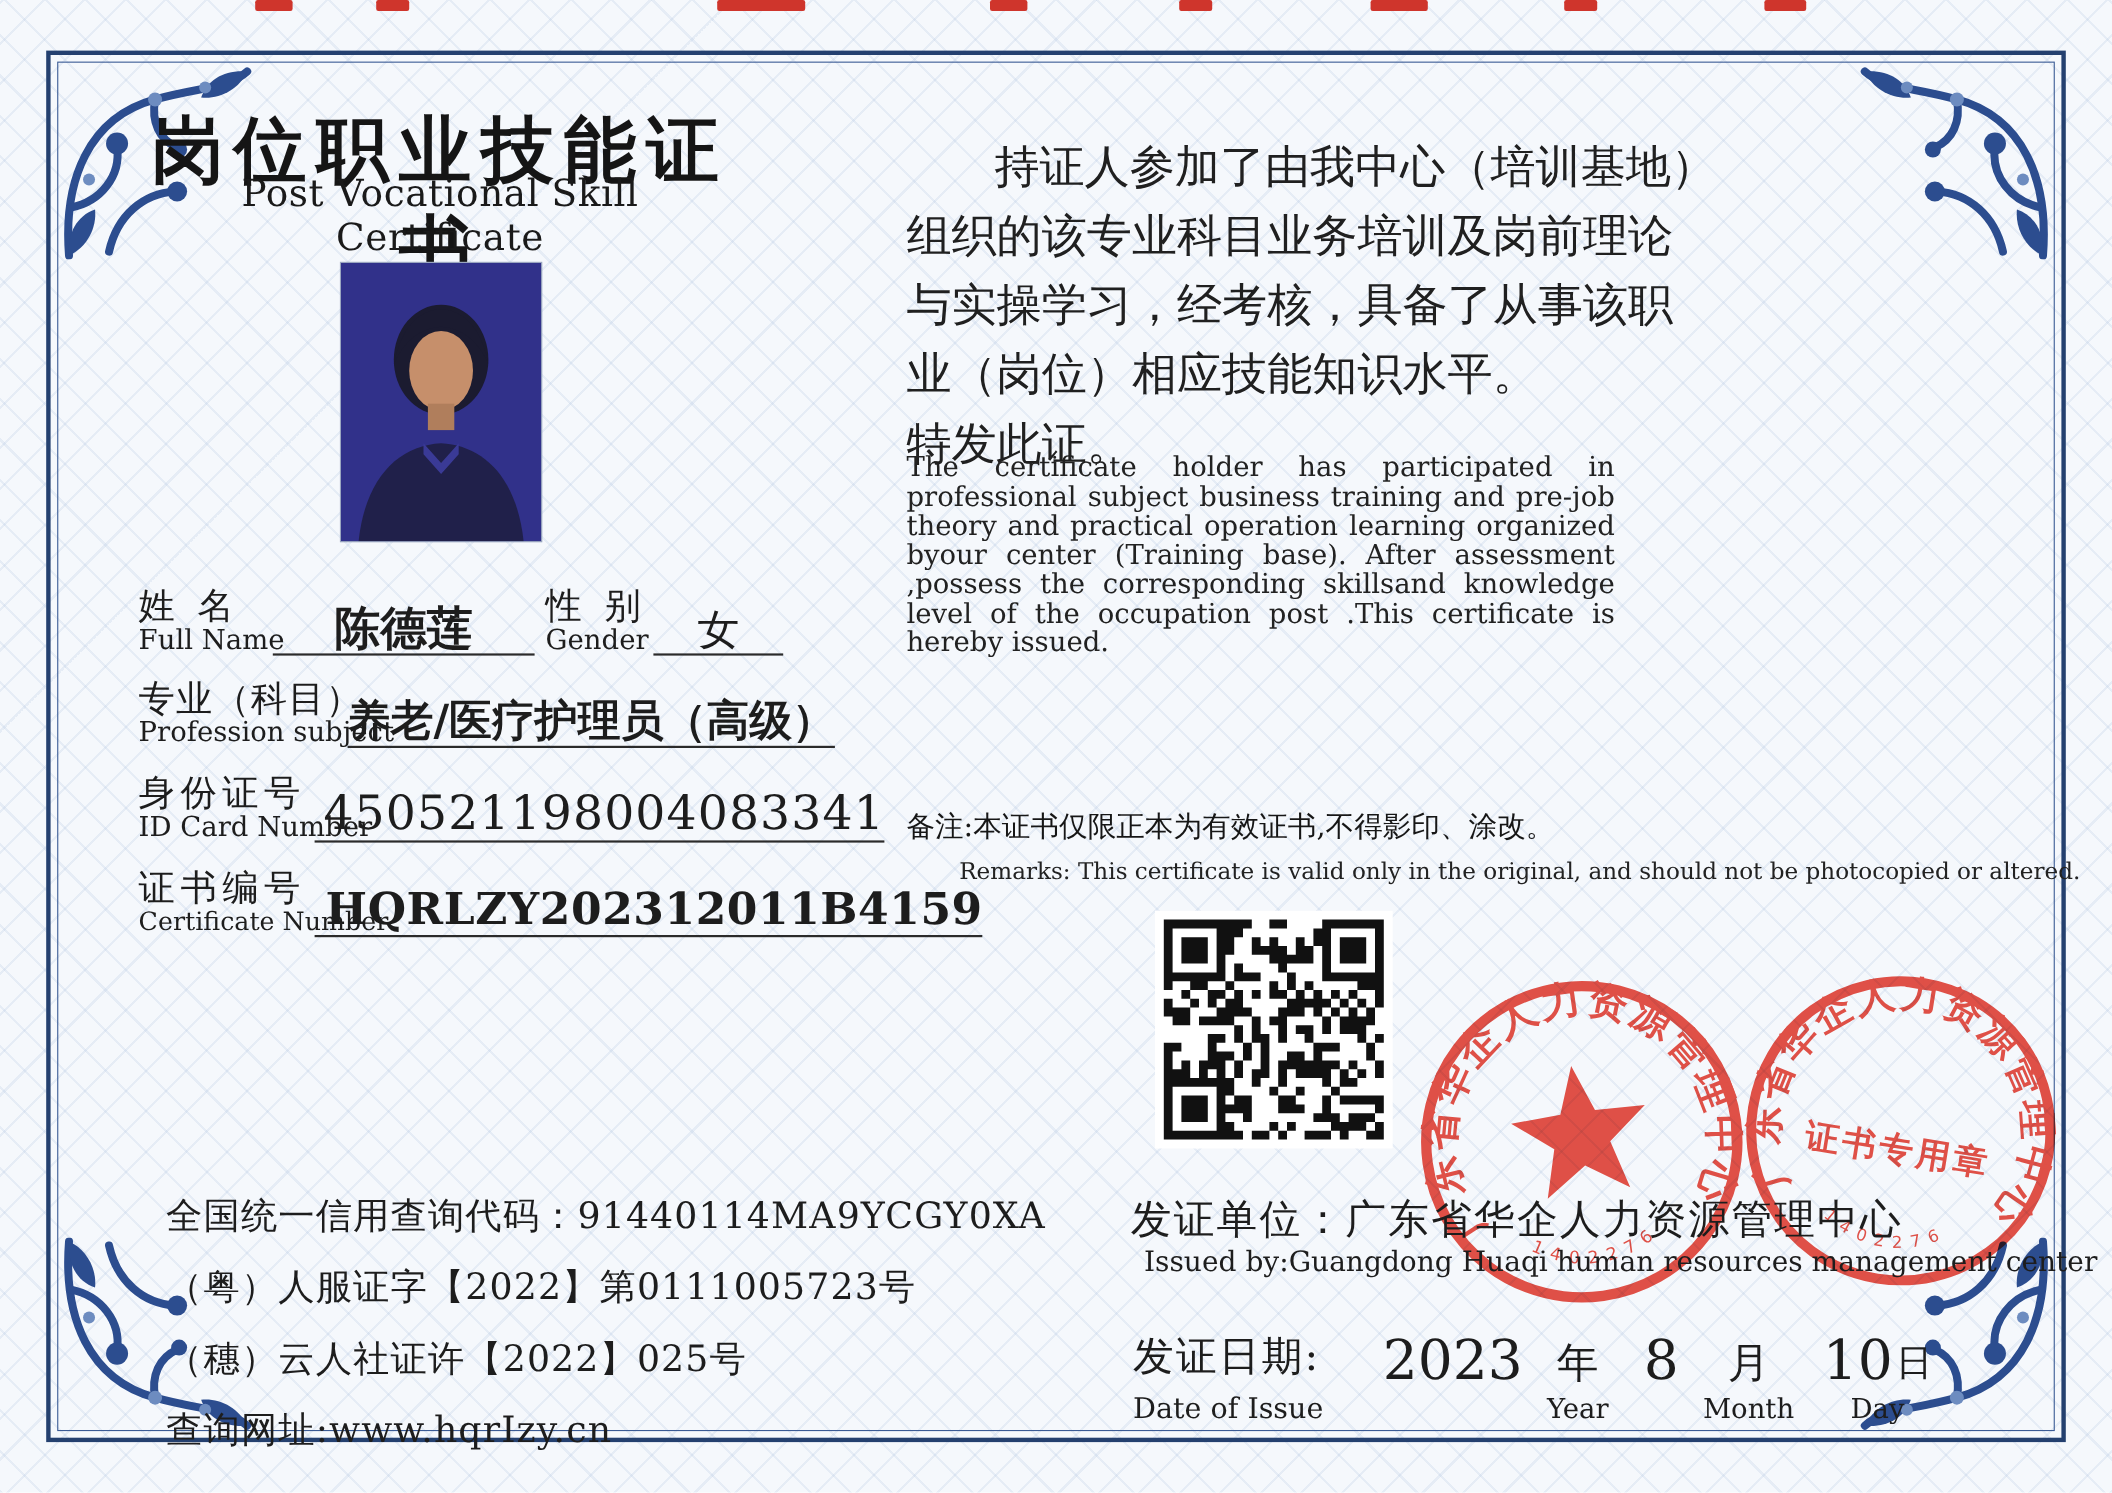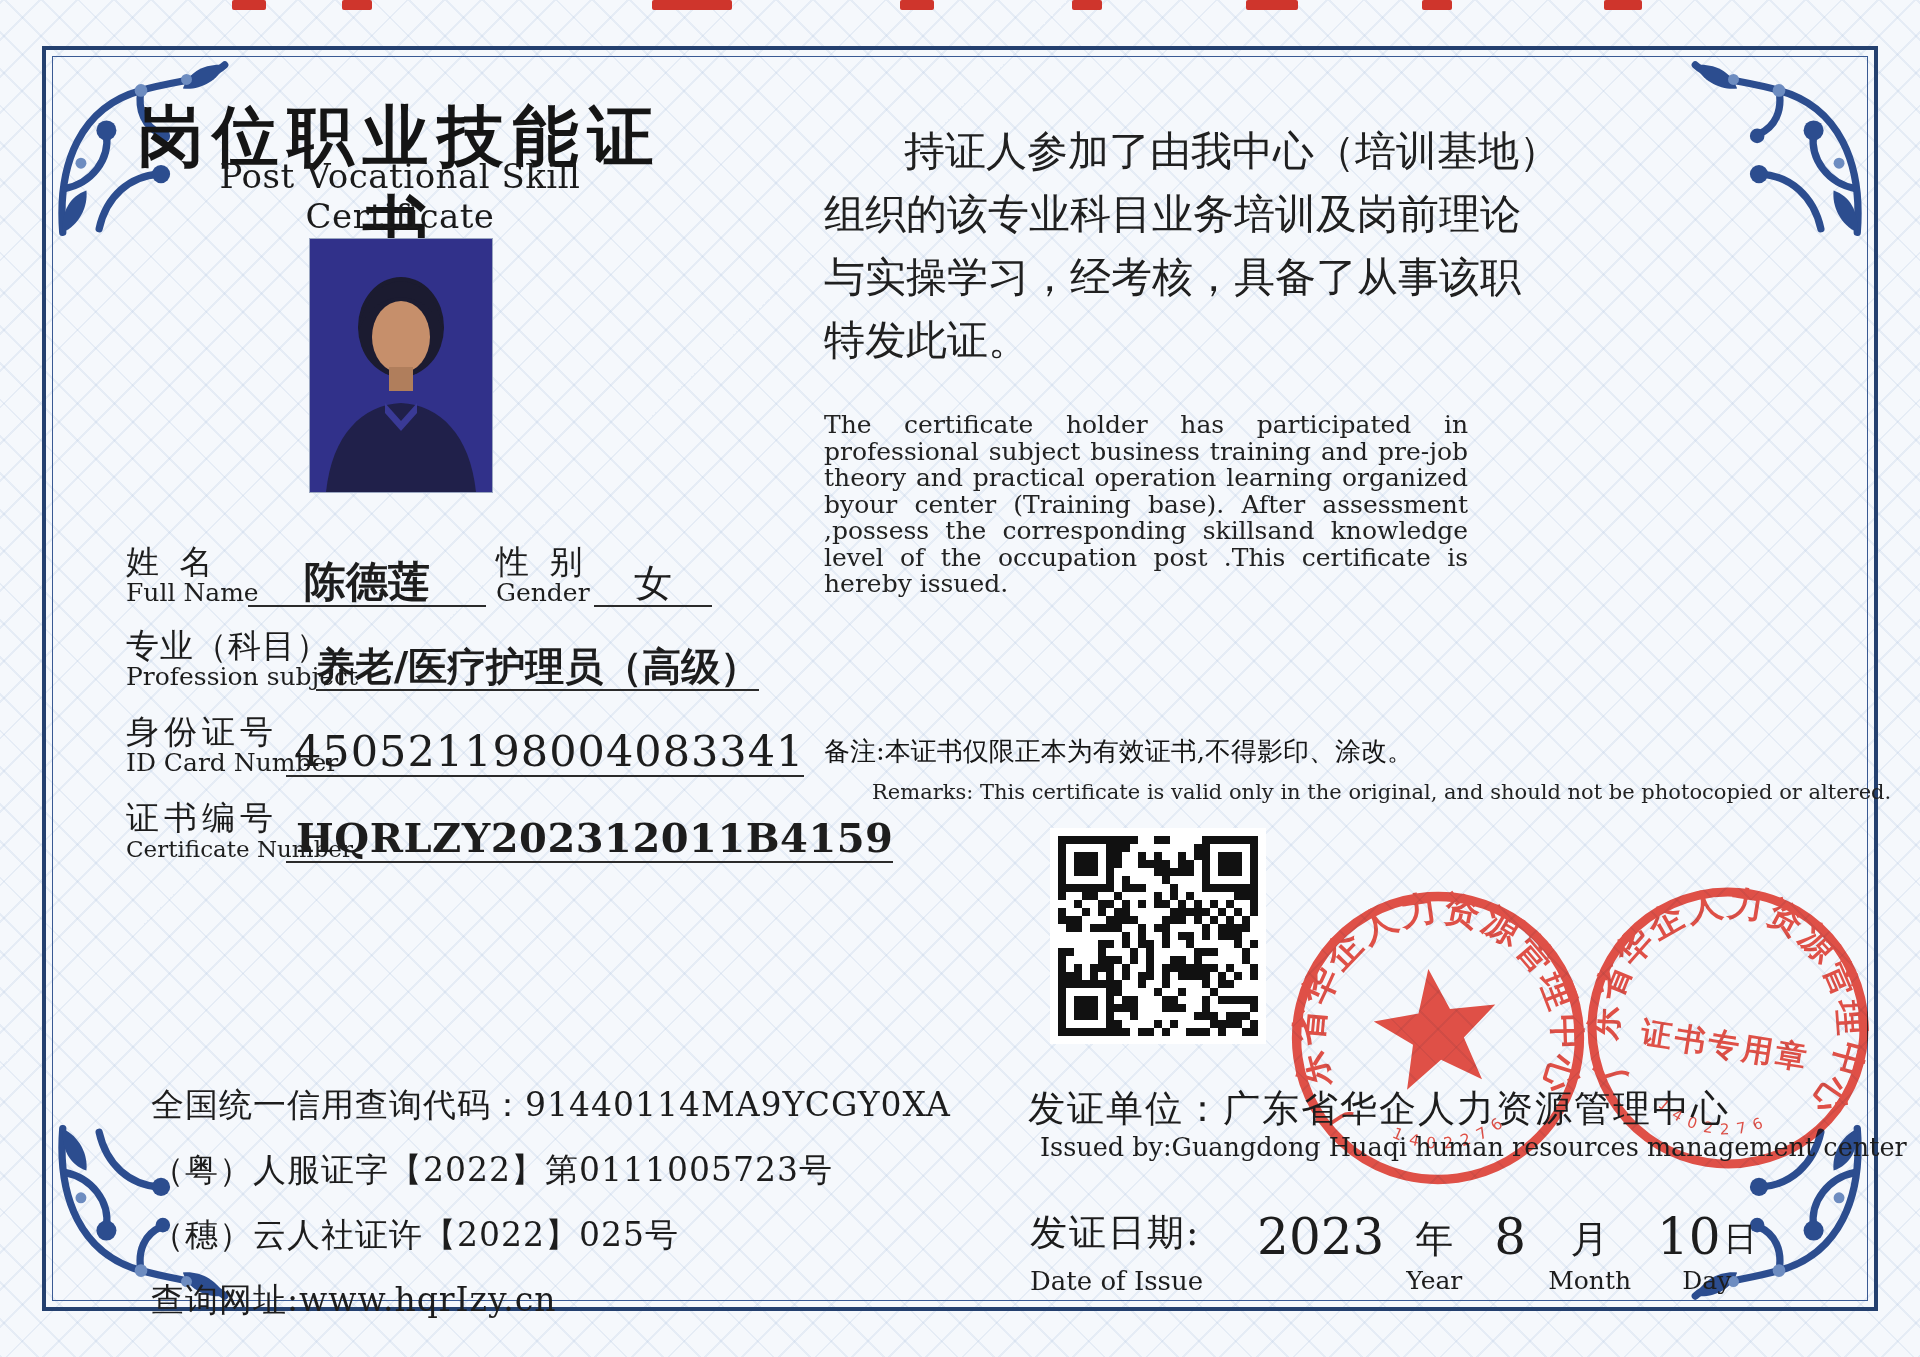--- a/index.html
+++ b/index.html
@@ -17,21 +17,21 @@
   .orn.tr{right:50px;top:54px;transform:scaleX(-1);}
   .orn.bl{left:50px;bottom:50px;transform:scaleY(-1);}
   .orn.br{right:50px;bottom:50px;transform:scale(-1,-1);}
 
   .title-cn{position:absolute;left:120px;top:92px;width:560px;text-align:center;
             font-size:66px;font-weight:700;letter-spacing:9px;color:#151515;}
   .title-en{position:absolute;left:120px;top:156px;width:560px;text-align:center;
             font-size:34px;color:#1a1a1a;letter-spacing:0.5px;}
   .photo{position:absolute;left:310px;top:239px;width:182px;height:253px;box-shadow:0 0 0 1px #9aa6c0;}
 
-  .row{position:absolute;display:flex;align-items:stretch;height:66px;margin-top:11px;}
+  .row{position:absolute;display:flex;align-items:stretch;height:66px;}
   .flabel{display:flex;flex-direction:column;justify-content:flex-end;flex:none;}
   .f-cn{font-size:33px;letter-spacing:5px;line-height:34px;white-space:nowrap;}
   .f-en{font-size:25px;line-height:28px;white-space:nowrap;}
   .fval{border-bottom:2.5px solid #2b2b2b;display:flex;align-items:flex-end;justify-content:center;}
   .v-name{font-size:42px;font-weight:700;line-height:46px;}
   .v-gender{font-size:38px;line-height:44px;}
   .v-prof{font-size:39px;font-weight:700;line-height:46px;white-space:nowrap;}
   .v-id{font-size:43px;line-height:48px;letter-spacing:1px;}
   .v-cert{font-size:40px;font-weight:700;line-height:46px;letter-spacing:0.5px;}
 
@@ -235,20 +235,21 @@
     <div class="footer-line">全国统一信用查询代码：91440114MA9YCGY0XA</div>
     <div class="footer-line">（粤）人服证字【2022】第0111005723号</div>
     <div class="footer-line">（穗）云人社证许【2022】025号</div>
     <div class="footer-line">查询网址:www.hqrIzy.cn</div>
   </div>
 
   <div class="body-cn">
     <div class="ln indent">持证人参加了由我中心（培训基地）</div>
     <div class="ln">组织的该专业科目业务培训及岗前理论</div>
     <div class="ln">与实操学习，经考核，具备了从事该职</div>
+    <div class="ln">业（岗位）相应技能知识水平。</div>
     <div class="ln">特发此证。</div>
   </div>
 
   <div class="body-en">The certificate holder has participated in professional subject business training and pre-job theory and practical operation learning organized byour center (Training base). After assessment ,possess the corresponding skillsand knowledge level of the occupation post .This certificate is hereby issued.</div>
 
   <div class="remarks-cn">备注:本证书仅限正本为有效证书,不得影印、涂改。</div>
   <div class="remarks-en">Remarks: This certificate is valid only in the original, and should not be photocopied or altered.</div>
 
   <div class="qr">
     <svg id="qr-svg" viewBox="0 0 216 216" width="216" height="216">

